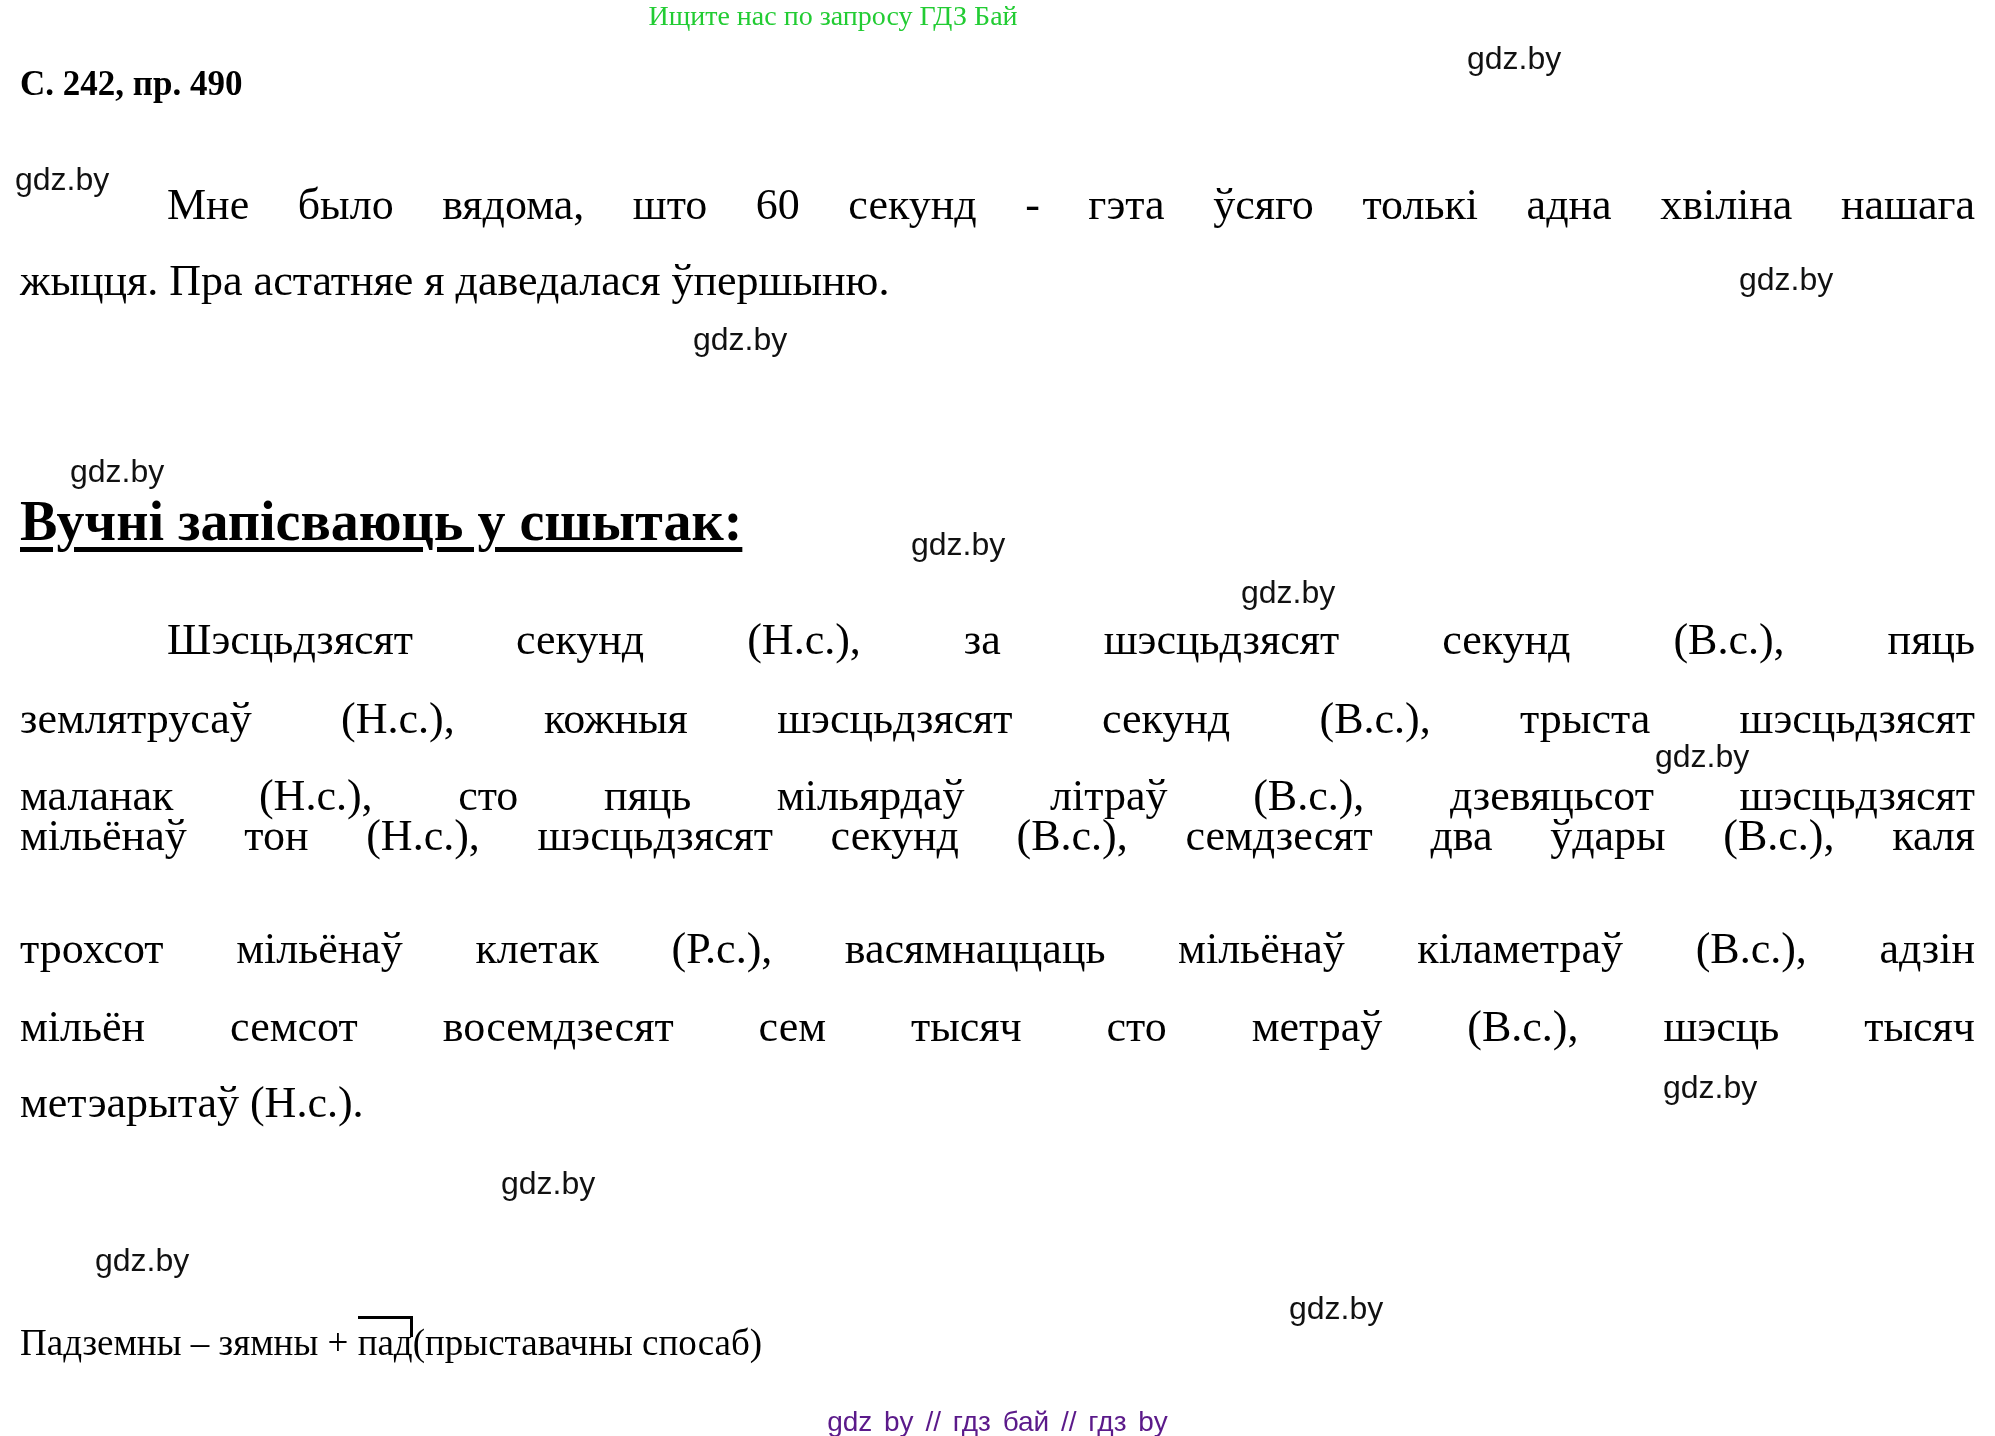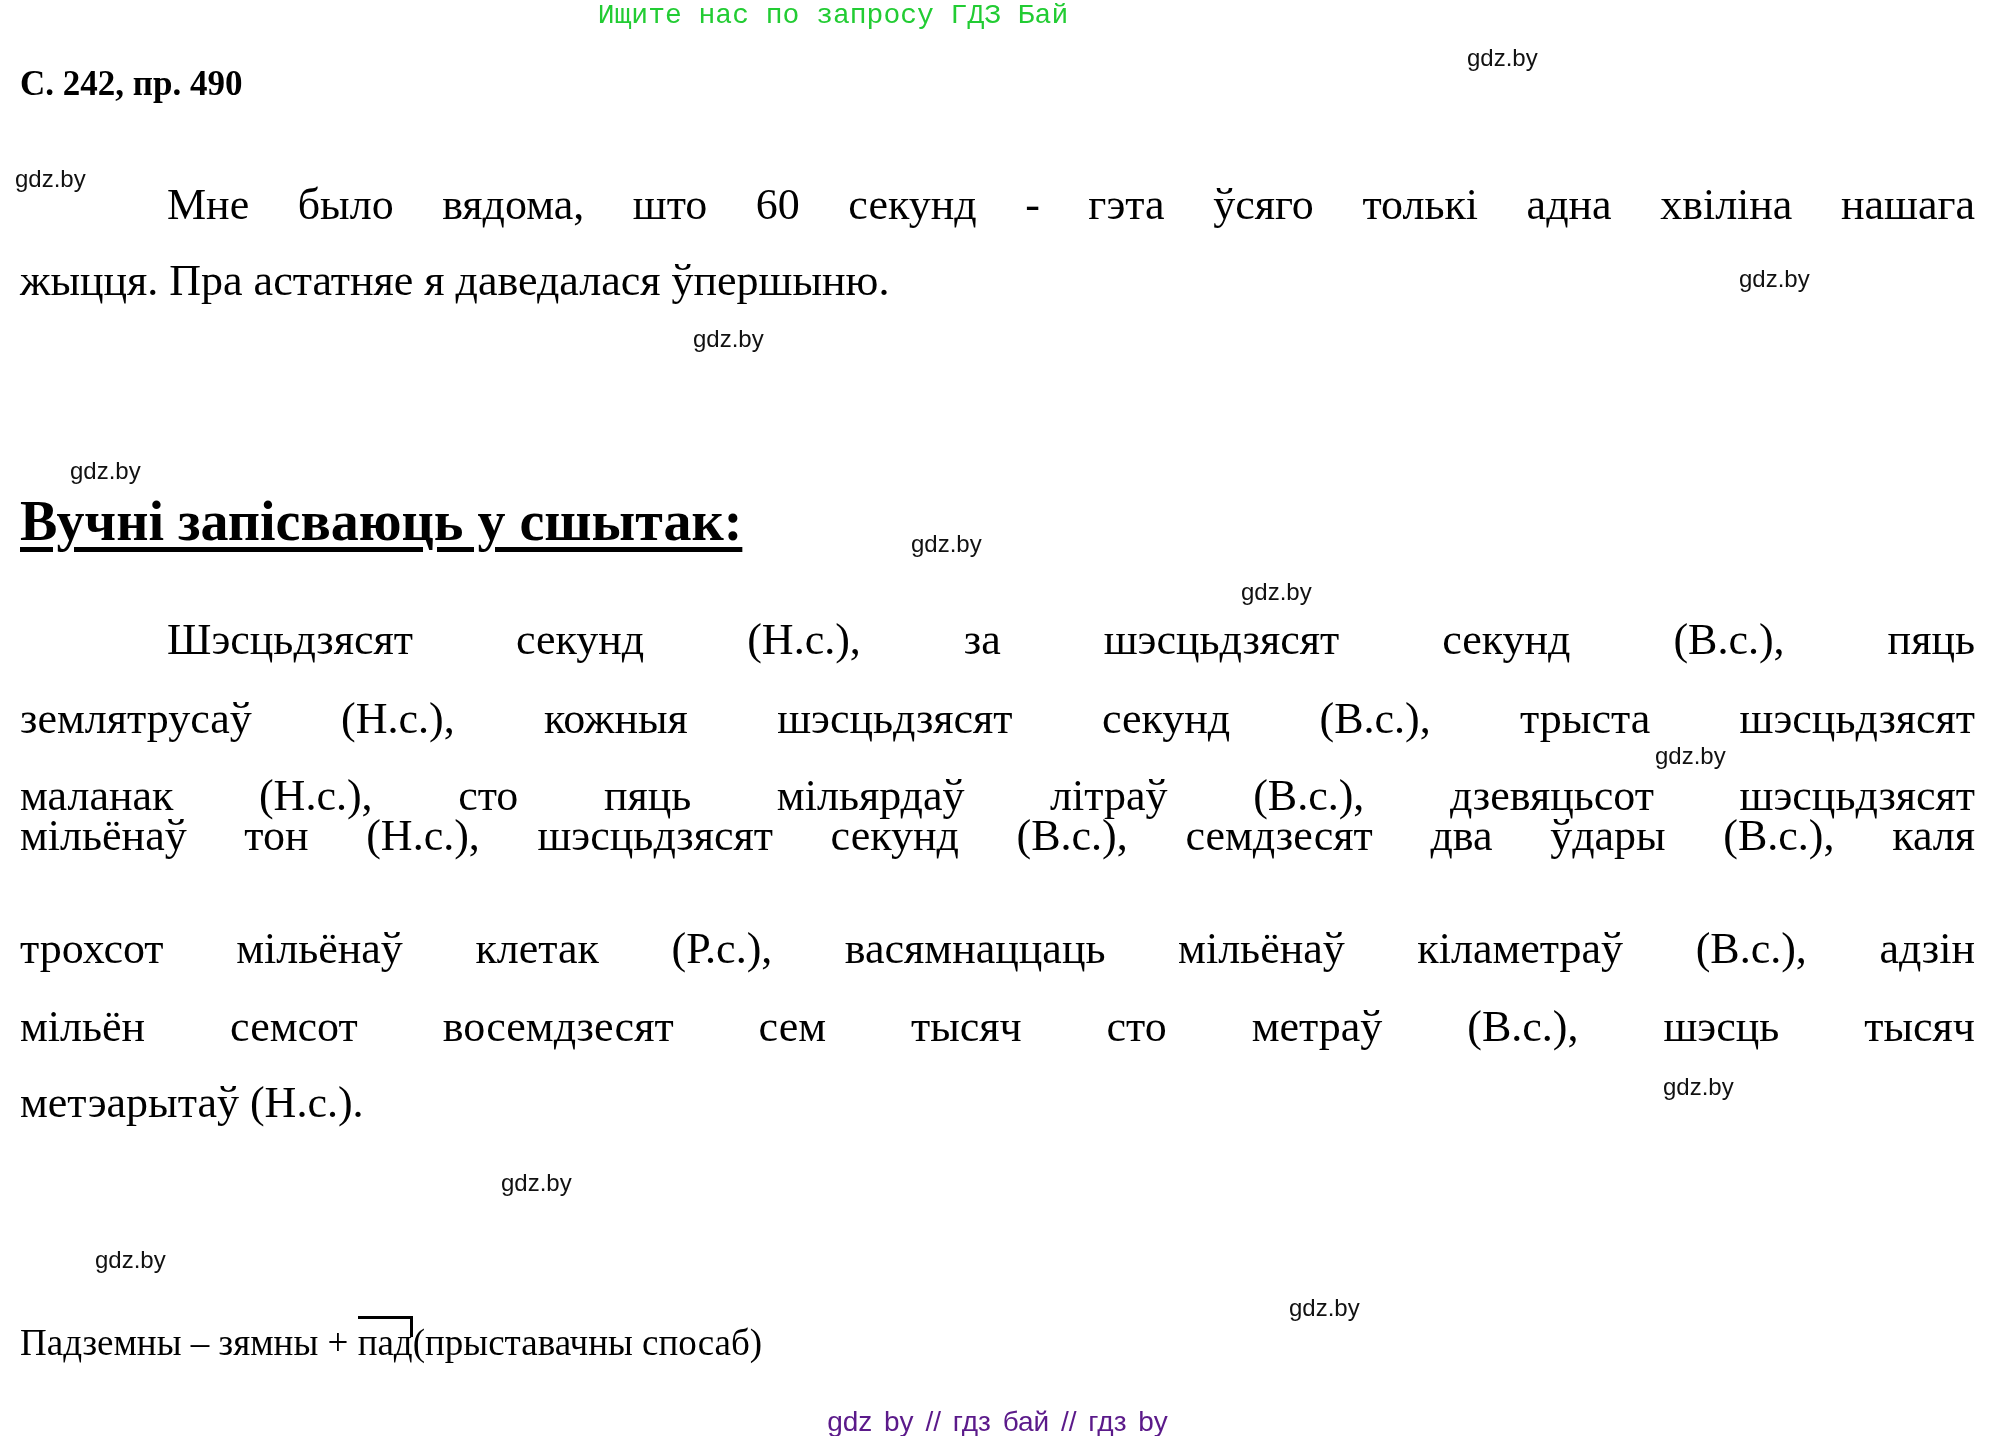--- a/index.html
+++ b/index.html
@@ -1,20 +1,20 @@
 <!DOCTYPE html>
 <html><head>
 <meta charset="utf-8">
 <style>
   html, body { margin:0; padding:0; background:#ffffff; }
   body { width:1995px; height:1436px; position:relative; overflow:hidden; color:#000; }
   .abs { position:absolute; white-space:nowrap; }
-  .promo { left:0; width:1666px; top:0; text-align:center; font-family:Liberation Mono, monospace; font-size:28px; color:#22cc33; line-height:32px; }
+  .promo { left:0; width:1666px; top:0; text-align:center; font-family:Liberation Serif, serif; font-size:28px; color:#22cc33; line-height:32px; }
   .title { left:20px; top:52px; font-family:"Liberation Serif", serif; font-weight:bold; font-size:35px; line-height:64px; }
-  .wm { font-family:"Liberation Sans", sans-serif; font-size:24px; line-height:32px; color:#111; }
+  .wm { font-family:"Liberation Sans", sans-serif; font-size:32px; line-height:32px; color:#111; }
   .p { font-family:"Liberation Serif", serif; font-size:44px; line-height:62px; }
   .justify-line { left:20px; width:1955px; text-align:justify; text-align-last:justify; }
   .heading { left:20px; top:490px; font-family:"Liberation Serif", serif; font-weight:bold; font-size:56px; line-height:62px; text-decoration:underline; text-decoration-thickness:5px; text-underline-offset:7px; }
   .bottom { left:20px; top:1312px; font-family:"Liberation Serif", serif; font-size:37px; line-height:62px; }
   .prefix { position:relative; display:inline-block; }
   .prefix-mark { position:absolute; left:0; right:0; top:4px; height:18px; border-top:3px solid #000; border-right:3px solid #000; }
   .footer { left:0; width:1995px; top:1406px; text-align:center; font-family:"Liberation Sans", sans-serif; font-size:28px; color:#5b1a8a; line-height:32px; word-spacing:4px; }
 </style>
 </head>
 <body>

